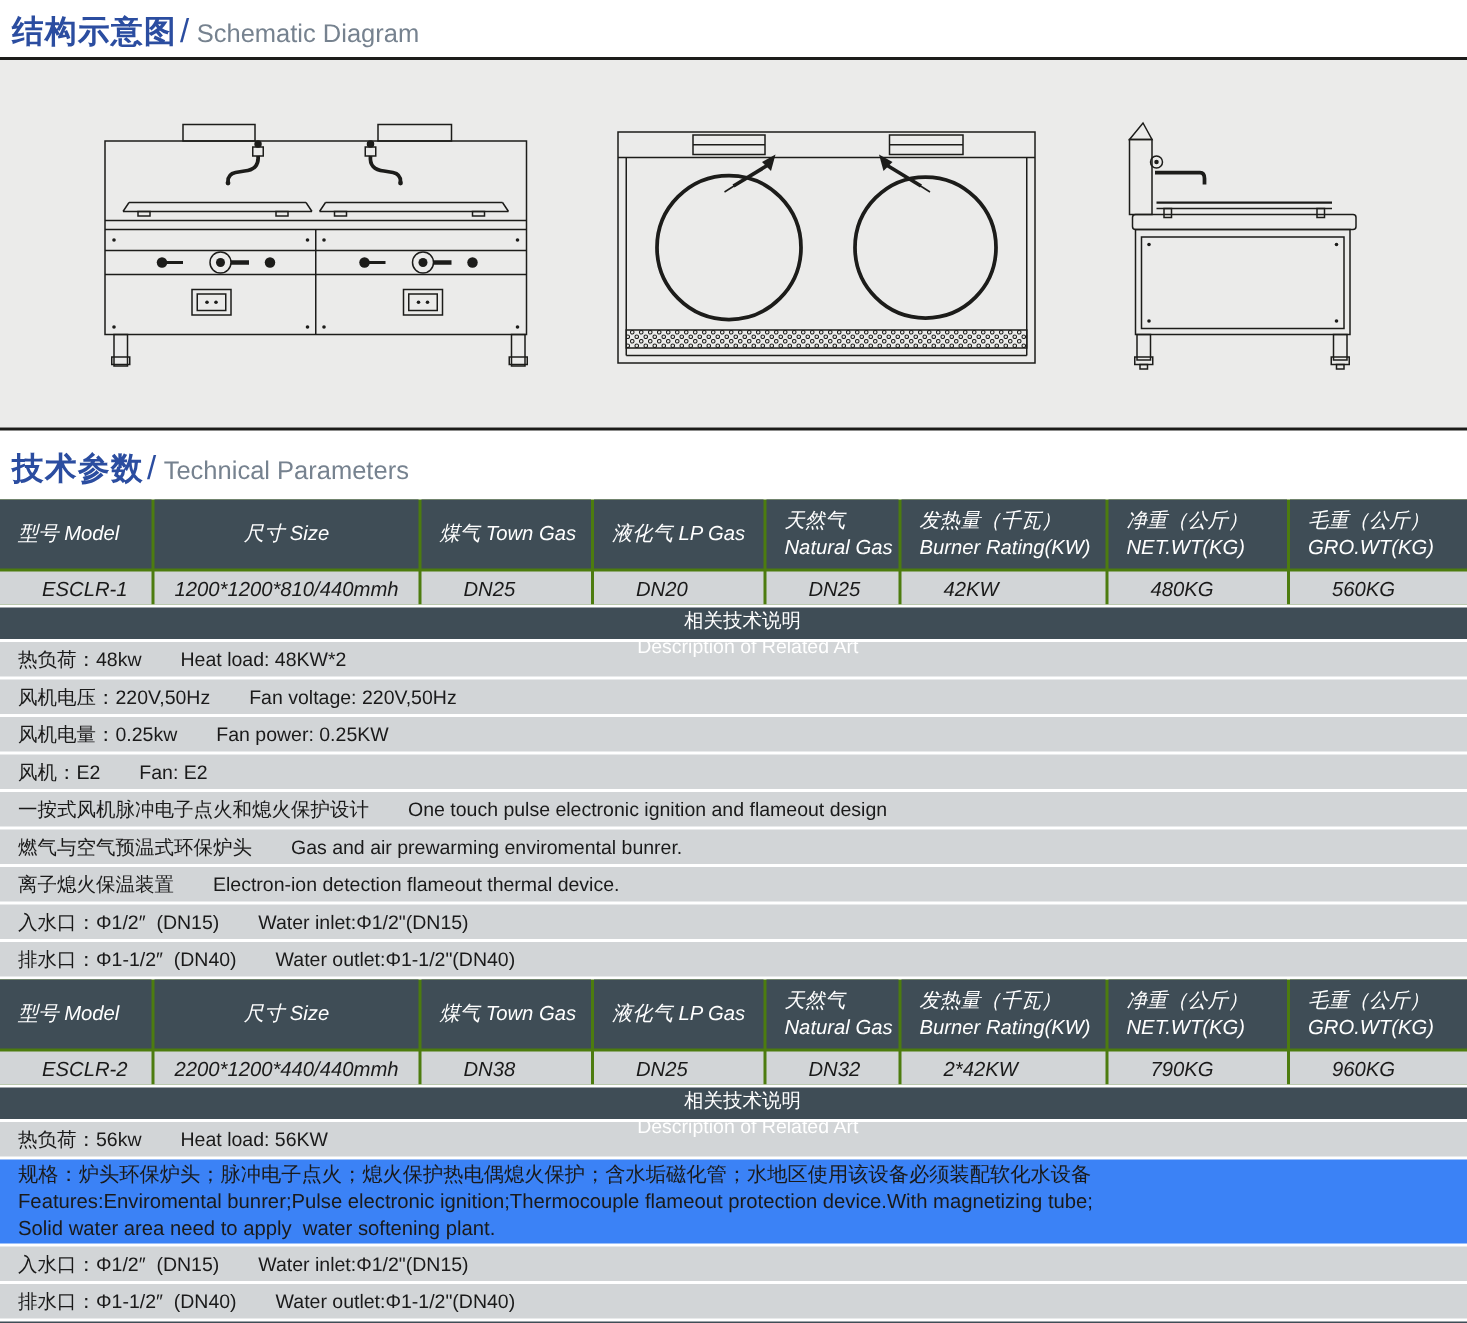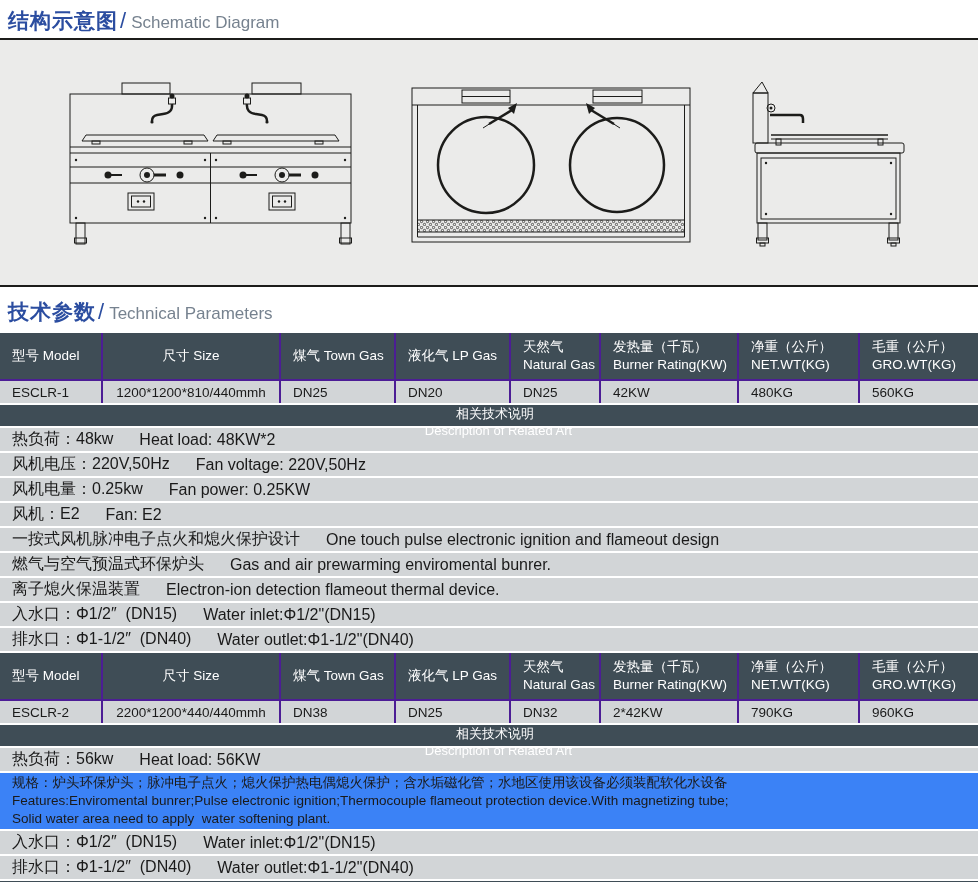--- a/index.html
+++ b/index.html
@@ -10,30 +10,30 @@
   .sec-title .zh { font-size:21px; font-weight:bold; color:#2b4da0; letter-spacing:1px; }
   .sec-title .slash { font-size:22px; color:#2b4da0; font-weight:normal; margin:0 5px 0 2px; }
   .sec-title .en { font-size:17px; color:#76828f; }
   .title2 { height:46px; padding-top:11px; }
 
   .rule { height:2px; background:#1c1c1a; }
 
   .diagram { height:245px; background:#ebebea; }
   .diagram svg { display:block; }
 
-  .ptable { display:grid; grid-template-columns:101px 176px 113px 113px 88px 136px 119px 118px; gap:2px; background:#4c1d95; }
+  .ptable { display:grid; grid-template-columns:101px 176px 113px 113px 88px 136px 119px 118px; gap:2px; background:#4d7c0f;font-style:italic; }
   .th { background:#3f4d56; color:#fff; height:46px; display:flex; flex-direction:column; justify-content:center; padding-left:12px; font-size:13.5px; line-height:1.32; }
   .th.center { align-items:center; padding-left:0; }
-  .td { background:#d2d5d7; height:22px; display:flex; align-items:center; padding-left:12px; font-size:13.5px; }
+  .td { background:#d2d5d7; height:22px; display:flex; align-items:center; padding-left:28px; font-size:13.5px; }
   .td.center { justify-content:center; padding-left:0; }
   .mt2 { margin-top:2px; }
 
   .spec-head { margin-top:2px; height:21px; background:#3f4d56; color:#fff; display:flex; align-items:center; padding-left:12px; font-size:13px;flex-direction:column; }
   .spec-head .en { margin-left:7px; }
-  .spec-row { margin-top:2px; height:23px; background:#d2d5d7; display:flex; align-items:center; padding-left:12px; font-size:16px; }
+  .spec-row { margin-top:2px; height:23px; background:#d2d5d7; display:flex; align-items:center; padding-left:12px; font-size:13px; }
   .sr-zh { white-space:pre; }
   .sr-en { margin-left:26px; white-space:pre; }
   .feature-row { margin-top:2px; height:56px; background:#3b82f6; display:flex; flex-direction:column; justify-content:center; padding-left:12px; font-size:13.5px; line-height:18px; }
   .feature-row div { white-space:pre; }
   .bottom-bar { margin-top:2px; height:4px; background:#3f4d56; }
 </style>
 </head>
 <body>
 
 <div>

